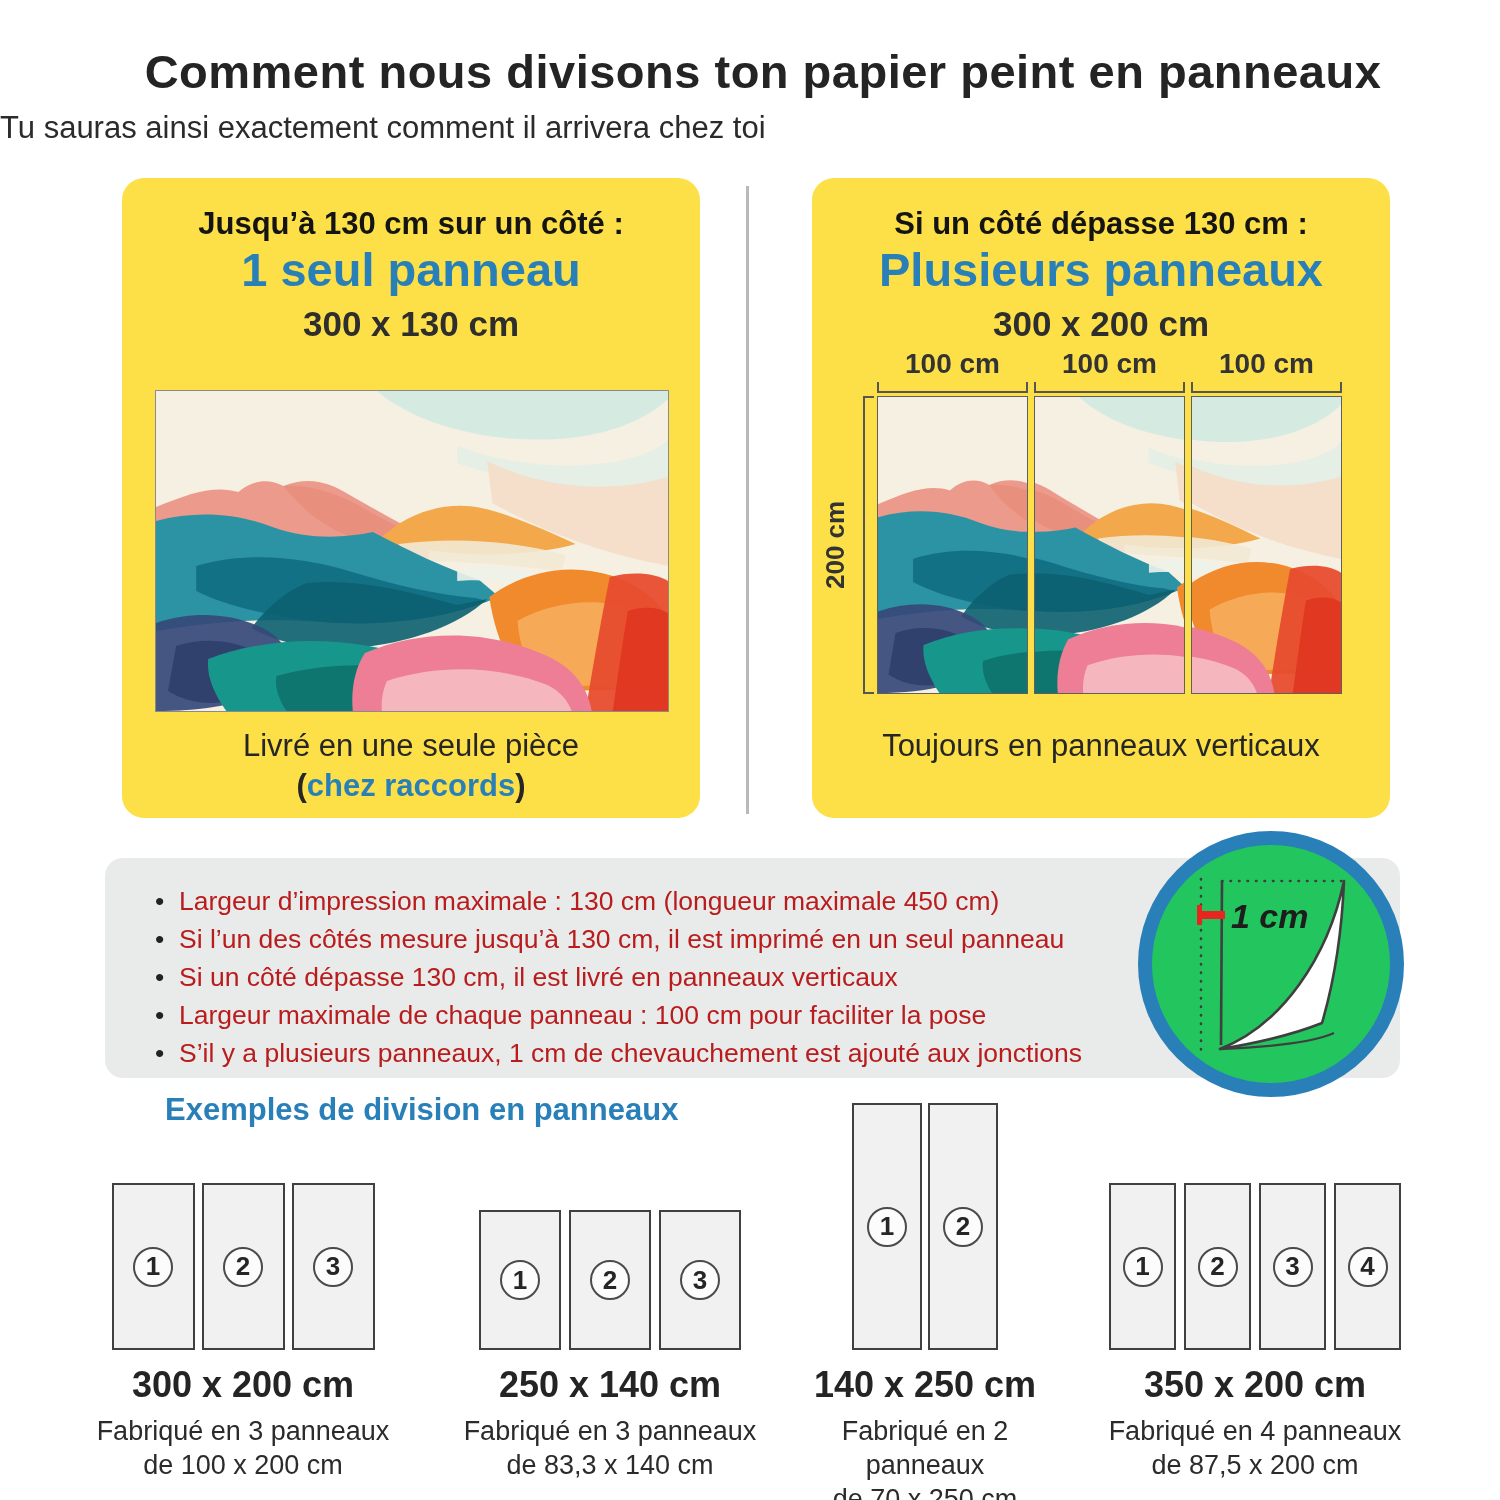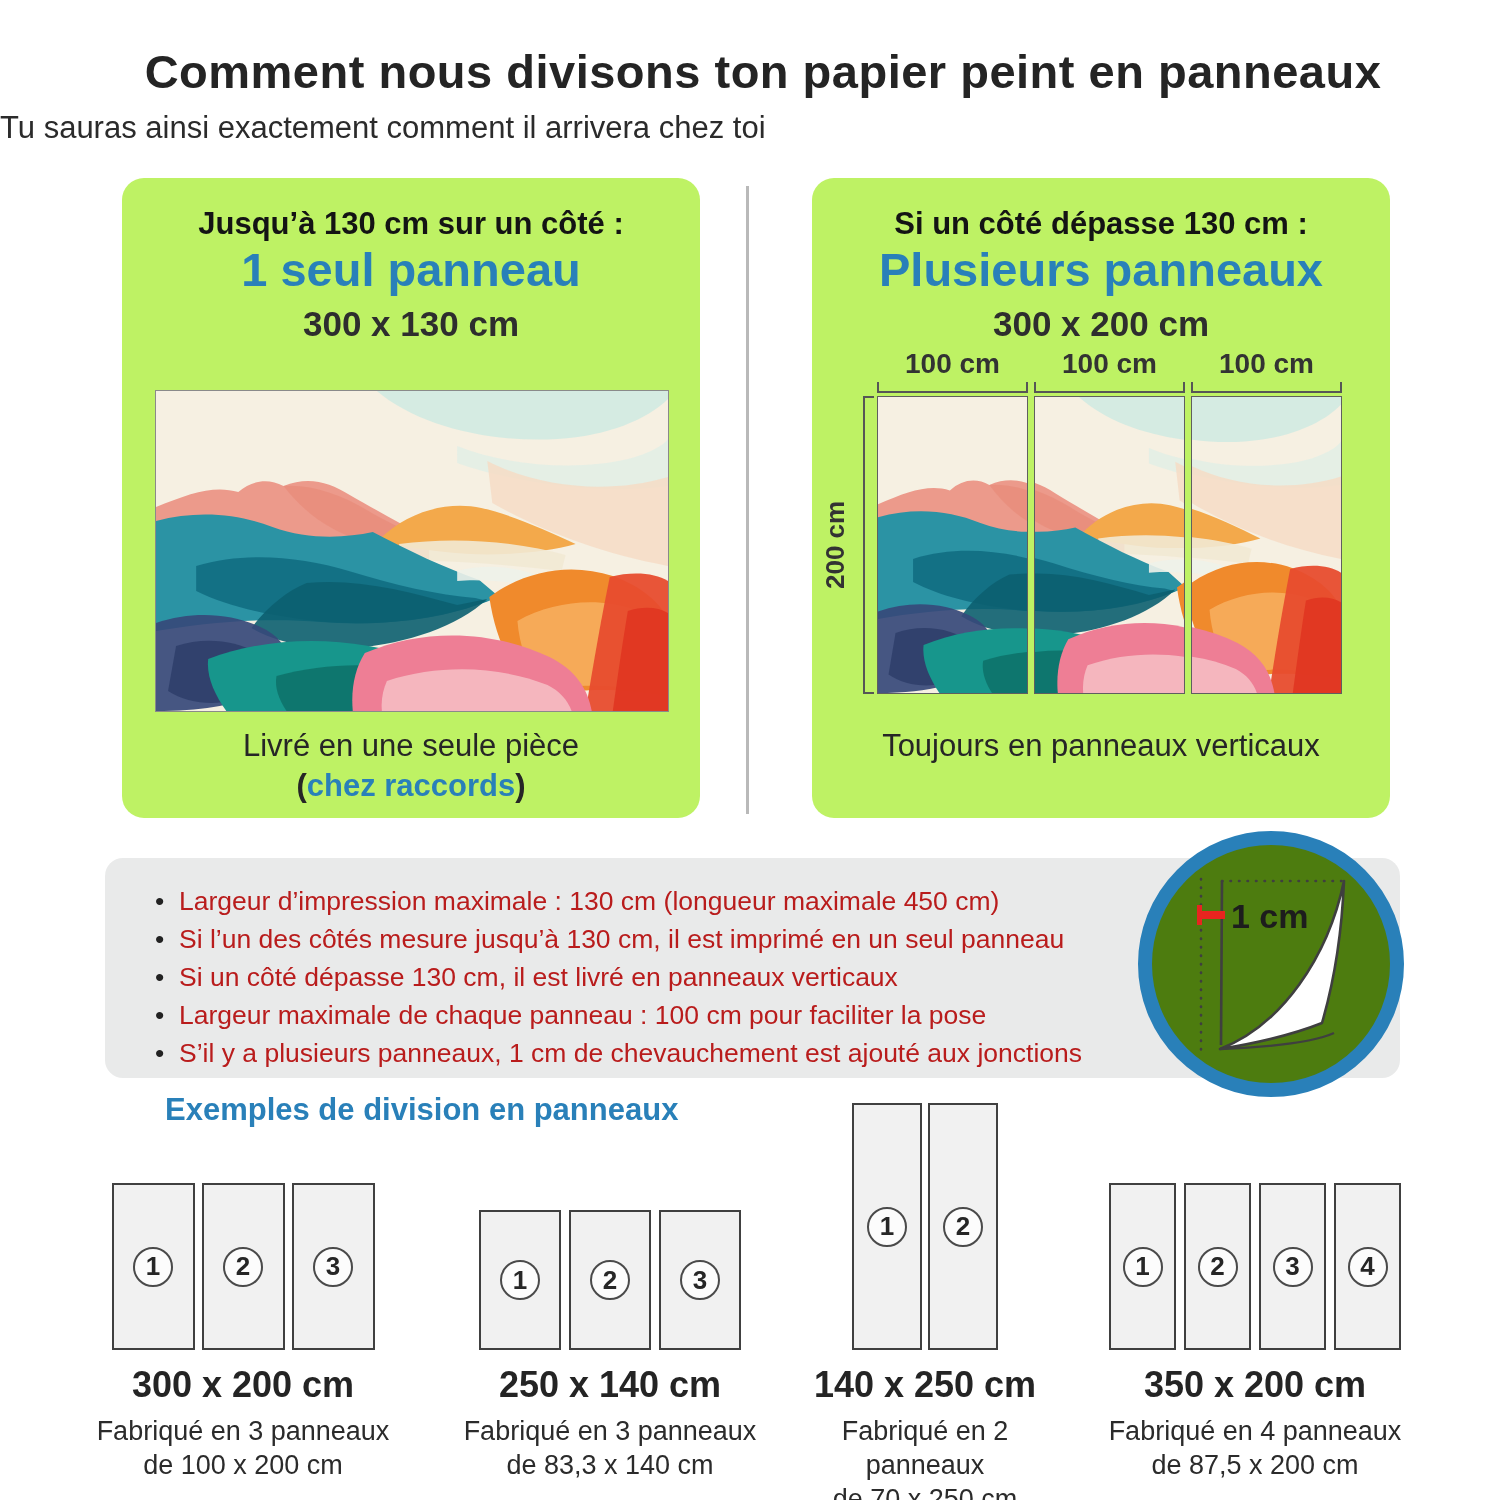--- a/index.html
+++ b/index.html
@@ -5,21 +5,21 @@
   html,body{margin:0;padding:0;background:#ffffff;}
   .page{position:relative;width:1500px;height:1500px;background:#fff;overflow:hidden;
         font-family:"Liberation Sans",sans-serif;color:#262626;}
   .abs{position:absolute;}
 
   
   .title{left:13px;top:44px;width:1500px;text-align:center;font-size:47px;font-weight:800;color:#242424;letter-spacing:.5px;}
   .subtitle{left:0;top:110px;width:1500px;font-size:31px;font-weight:500;color:#2b2b2b;}
 
   
-  .card{background:#bef264;border-radius:22px;width:578px;height:640px;}
+  .card{background:#fde047;border-radius:22px;width:578px;height:640px;}
   .card-left{left:122px;top:178px;}
   .card-right{left:812px;top:178px;}
   .divider{left:746px;top:186px;width:3px;height:628px;background:#b9b9b9;}
 
   .cond{left:0;width:578px;top:28px;text-align:center;font-size:31px;font-weight:800;color:#141414;}
   .headline{left:0;width:578px;top:64px;text-align:center;font-size:47px;font-weight:800;color:#2980b9;}
   .sizeline{left:0;width:578px;top:126px;text-align:center;font-size:35px;font-weight:800;color:#2e2e2e;}
 
   .img-frame{left:33px;top:212px;width:512px;height:320px;border:1px solid #8a8a8a;background:#f6f0e2;}
   .img-frame svg{display:block;width:100%;height:100%;}
@@ -41,21 +41,21 @@
 
   
   .rules{left:105px;top:858px;width:1295px;height:220px;background:#e9eaea;border-radius:18px;box-sizing:border-box;
          padding:24px 235px 0 48px;}
   .rules ul{margin:0;padding:0;}
   .rules li{list-style:none;position:relative;padding-left:26px;font-size:26.5px;line-height:38px;color:#b91c1c;white-space:nowrap;}
   .rules li::before{content:"•";position:absolute;left:2px;top:0;color:#222;}
 
   
   .overlap{left:1138px;top:831px;width:266px;height:266px;border-radius:50%;
-           background:#4d7c0f;border:14px solid #2980b9;box-sizing:border-box;overflow:hidden;}
+           background:#22c55e;border:14px solid #2980b9;box-sizing:border-box;overflow:hidden;font-style:italic;}
   .overlap svg{display:block;width:100%;height:100%;}
 
   
   .ex-heading{left:165px;top:1092px;font-size:31px;font-weight:800;color:#2980b9;}
   .ex{top:1095px;height:400px;}
   .ex .panels{display:flex;align-items:flex-end;justify-content:center;height:255px;}
   .panel{background:#f1f1f1;border:2px solid #404040;box-sizing:border-box;
          display:flex;align-items:center;justify-content:center;}
   .numc{width:40px;height:40px;border-radius:50%;background:#fcfcfc;border:2px solid #4a4a4a;box-sizing:border-box;
         display:flex;align-items:center;justify-content:center;font-size:26px;font-weight:800;color:#262626;}

